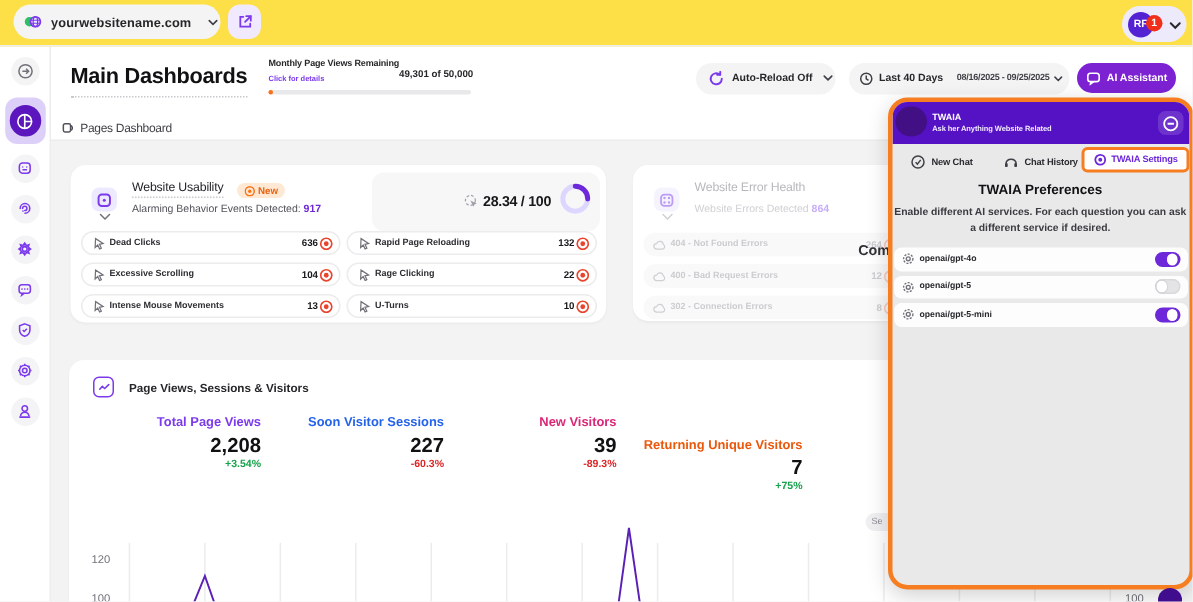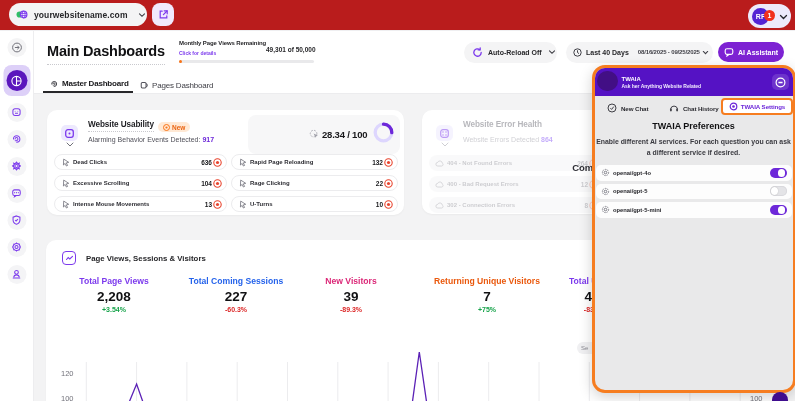--- a/index.html
+++ b/index.html
@@ -1,21 +1,21 @@
 <!DOCTYPE html>
 <html><head>
 <meta charset="utf-8">
 <style>
   * { margin:0; padding:0; box-sizing:border-box; }
   html,body { width:795px; height:401px; overflow:hidden; }
   body { font-family:"Liberation Sans", sans-serif; background:#f3f3f4; position:relative; }
   svg { display:block; }
 
   
-  #topbar { position:absolute; left:0; top:0; width:795px; height:31px; background:#b91c1c; border-bottom:1px solid #efeff1; z-index:5; }
+  #topbar { position:absolute; left:0; top:0; width:795px; height:31px; background:#fde047; border-bottom:1px solid #efeff1; z-index:5; }
   #domainpill { position:absolute; left:9px; top:3px; width:138px; height:23px; background:#f4f4f5; border-radius:12px; display:flex; align-items:center; }
   #domainpill .txt { font-size:8.5px; font-weight:700; color:#27272a; margin-left:6px; letter-spacing:.1px; }
   #sharebtn { position:absolute; left:152px; top:3px; width:22px; height:23px; background:#f1e9fd; border-radius:8px; display:flex; align-items:center; justify-content:center; }
   #avatarpill { position:absolute; left:748px; top:4px; width:43px; height:24px; background:#edeafb; border-radius:12px; }
   #avatarcirc { position:absolute; left:4px; top:3.5px; width:17px; height:17px; border-radius:50%; background:#5323d3; color:#fff; font-size:7px; font-weight:700; display:flex; align-items:center; justify-content:center; }
   #redbadge { position:absolute; left:16px; top:6px; width:11px; height:11px; border-radius:50%; background:#f1301c; color:#fff; font-size:7px; font-weight:700; display:flex; align-items:center; justify-content:center; }
 
   
   #sidebar { position:absolute; left:0; top:31px; width:34px; height:370px; background:#fff; border-right:1px solid #ededef; z-index:4; }
   .sbicon { position:absolute; left:50%; transform:translateX(-50%); } .sbc { width:19px; height:19px; border-radius:50%; background:#f4f4f6; display:flex; align-items:center; justify-content:center; }
@@ -41,38 +41,38 @@
   #tab1 { margin-left:9px; padding:0 4px 0 7px; color:#18181b; font-weight:600; border-bottom:2px solid #27272a; height:17px; }
   #tab2 { margin-left:2px; padding:0 5px; color:#3f3f46; font-weight:500; }
 
   
   .card { position:absolute; background:#fff; border-radius:10px; box-shadow:0 1px 2px rgba(0,0,0,.04); }
   #card1 { left:47px; top:110px; width:357px; height:105px; }
   #card2 { left:422px; top:110px; width:357px; height:104px; }
   #card3 { left:46px; top:240px; width:734px; height:175px; }
 
   .cicon { position:absolute; left:14px; top:15px; width:17px; height:16px; background:#ede9fe; border-radius:5px; display:flex; align-items:center; justify-content:center; }
-  .ctitle { position:absolute; left:41px; top:10px; letter-spacing:-.1px; font-size:8.2px; font-weight:700; color:#1f1f23; border-bottom:1px dotted #c9c9ce; padding-bottom:2px; }
+  .ctitle { position:absolute; left:41px; top:10px; letter-spacing:-.1px; font-size:8.2px; font-weight:400; color:#1f1f23; border-bottom:1px dotted #c9c9ce; padding-bottom:2px; }
   .csub { position:absolute; left:41px; top:25.5px; white-space:nowrap; font-size:7px; color:#52525b; }
   .csub b { color:#6d28d9; font-weight:700; }
 
   #gaugebox { position:absolute; left:201px; top:5px; width:152px; height:39px; background:#f7f7f8; border-radius:8px; }
   #gaugetxt { position:absolute; left:74px; top:14px; font-size:9.5px; letter-spacing:-.2px; font-weight:700; color:#18181b; }
 
   .mrow { position:absolute; height:16px; background:#fff; border:1px solid #ececee; border-radius:9px; display:flex; align-items:center; }
   .mrow .lbl { font-size:6px; font-weight:700; color:#2d2d33; margin-left:3px; white-space:nowrap; }
   .mrow .val { position:absolute; right:14px; font-size:6.5px; font-weight:700; color:#18181b; }
 
   .erow { position:absolute; left:7px; height:16px; width:173px; background:#f5f5f6; border-radius:9px; display:flex; align-items:center; }
   .erow .lbl { font-size:6px; font-weight:700; color:#9a9aa2; margin-left:3px; white-space:nowrap; }
   .erow .val { position:absolute; right:14px; font-size:6.5px; font-weight:700; color:#9a9aa2; }
   #comingsoon { position:absolute; left:2.5px; top:51.5px; width:357px; text-align:center; font-size:9.5px; font-weight:600; color:#2f2f35; z-index:2; }
 
   
-  .stat { position:absolute; top:36px; width:120px; text-align:center; }
+  .stat { position:absolute; top:36px; width:120px; text-align:right; }
   .stat .l { font-size:8.6px; font-weight:700; white-space:nowrap; }
   .stat .v { font-size:13.5px; font-weight:600; color:#111113; margin-top:3px; }
   .stat .d { font-size:7px; font-weight:600; margin-top:2px; }
   .green { color:#16a34a; } .red { color:#dc2626; }
 
   
   #panel { position:absolute; left:592px; top:65px; width:203.5px; height:328px; background:#e9e9ea; border:3px solid #f67d20; border-radius:13px; z-index:10; box-shadow:0 4px 14px rgba(0,0,0,.18); overflow:hidden; }
   #phead { position:absolute; left:0; top:0; width:100%; height:28px; background:#5512c4; }
   #pavatar { position:absolute; left:2px; top:2.5px; width:20.5px; height:20.5px; border-radius:50%; background:#420f85; }
   #ptitle { position:absolute; left:26.5px; top:7.5px; color:#fff; font-size:6px; font-weight:700; }
@@ -226,28 +226,20 @@
   </div>
   <div id="aibtn">
     <svg style="margin-right:4px" width="10" height="10" viewBox="0 0 10 10" fill="none" stroke="#fff" stroke-width="1.1">
         <rect x="1.2" y="1.8" width="7.6" height="5.6" rx="1.8"></rect>
         <path d="M3.4 7.4 L3 9 L5.2 7.4"></path>
       </svg>
     AI Assistant
   </div>
 
   <div id="tabs">
-    <div class="tab" id="tab1">
-      <svg style="margin-right:4px" width="8" height="8" viewBox="0 0 11 11" fill="none" stroke="#3f3f46" stroke-width="1.3" stroke-linecap="round">
-          <path d="M5.5 7.1 a1.6 1.6 0 1 0 -1.6 -1.6"></path>
-          <path d="M5.7 9 a3.5 3.5 0 1 0 -3.5 -3.5"></path>
-          <circle cx="4.3" cy="7.5" r="0.6" fill="#3f3f46" stroke="none"></circle>
-        </svg>
-      Master Dashboard
-    </div>
     <div class="tab" id="tab2">
       <svg style="margin-right:4px" width="8.5" height="8.5" viewBox="0 0 11 11" fill="none" stroke="#52525b" stroke-width="1.3">
           <rect x="1.6" y="2" width="6.2" height="7" rx="1.4"></rect>
           <path d="M7.8 3.4 c1 0.4 1.6 1 1.6 2.1 c0 1.1 -0.6 1.7 -1.6 2.1"></path>
         </svg>
       Pages Dashboard
     </div>
   </div>
 </div>
 
@@ -407,30 +399,30 @@
       </svg>
   </div>
   <div style="position:absolute;left:40px;top:14px;font-size:7.8px;font-weight:700;color:#27272a;">Page Views, Sessions &amp; Visitors</div>
 
   <div class="stat" style="left:8px;">
       <div class="l" style="color:#7c3aed">Total Page Views</div>
       <div class="v">2,208</div>
       <div class="d green">+3.54%</div>
     </div>
   <div class="stat" style="left:130px;">
-      <div class="l" style="color:#2563eb">Total Coming Sessions</div>
+      <div class="l" style="color:#2563eb">Soon Visitor Sessions</div>
       <div class="v">227</div>
       <div class="d red">-60.3%</div>
     </div>
   <div class="stat" style="left:245px;">
       <div class="l" style="color:#db2777">New Visitors</div>
       <div class="v">39</div>
       <div class="d red">-89.3%</div>
     </div>
-  <div class="stat" style="left:381px;">
+  <div class="stat" style="left:369px;margin-top:15px;">
       <div class="l" style="color:#ea580c">Returning Unique Visitors</div>
       <div class="v">7</div>
       <div class="d green">+75%</div>
     </div>
   <div class="stat" style="left:486px;">
       <div class="l" style="color:#7c3aed">Total Users</div>
       <div class="v">43</div>
       <div class="d red">-83%</div>
     </div>
 

